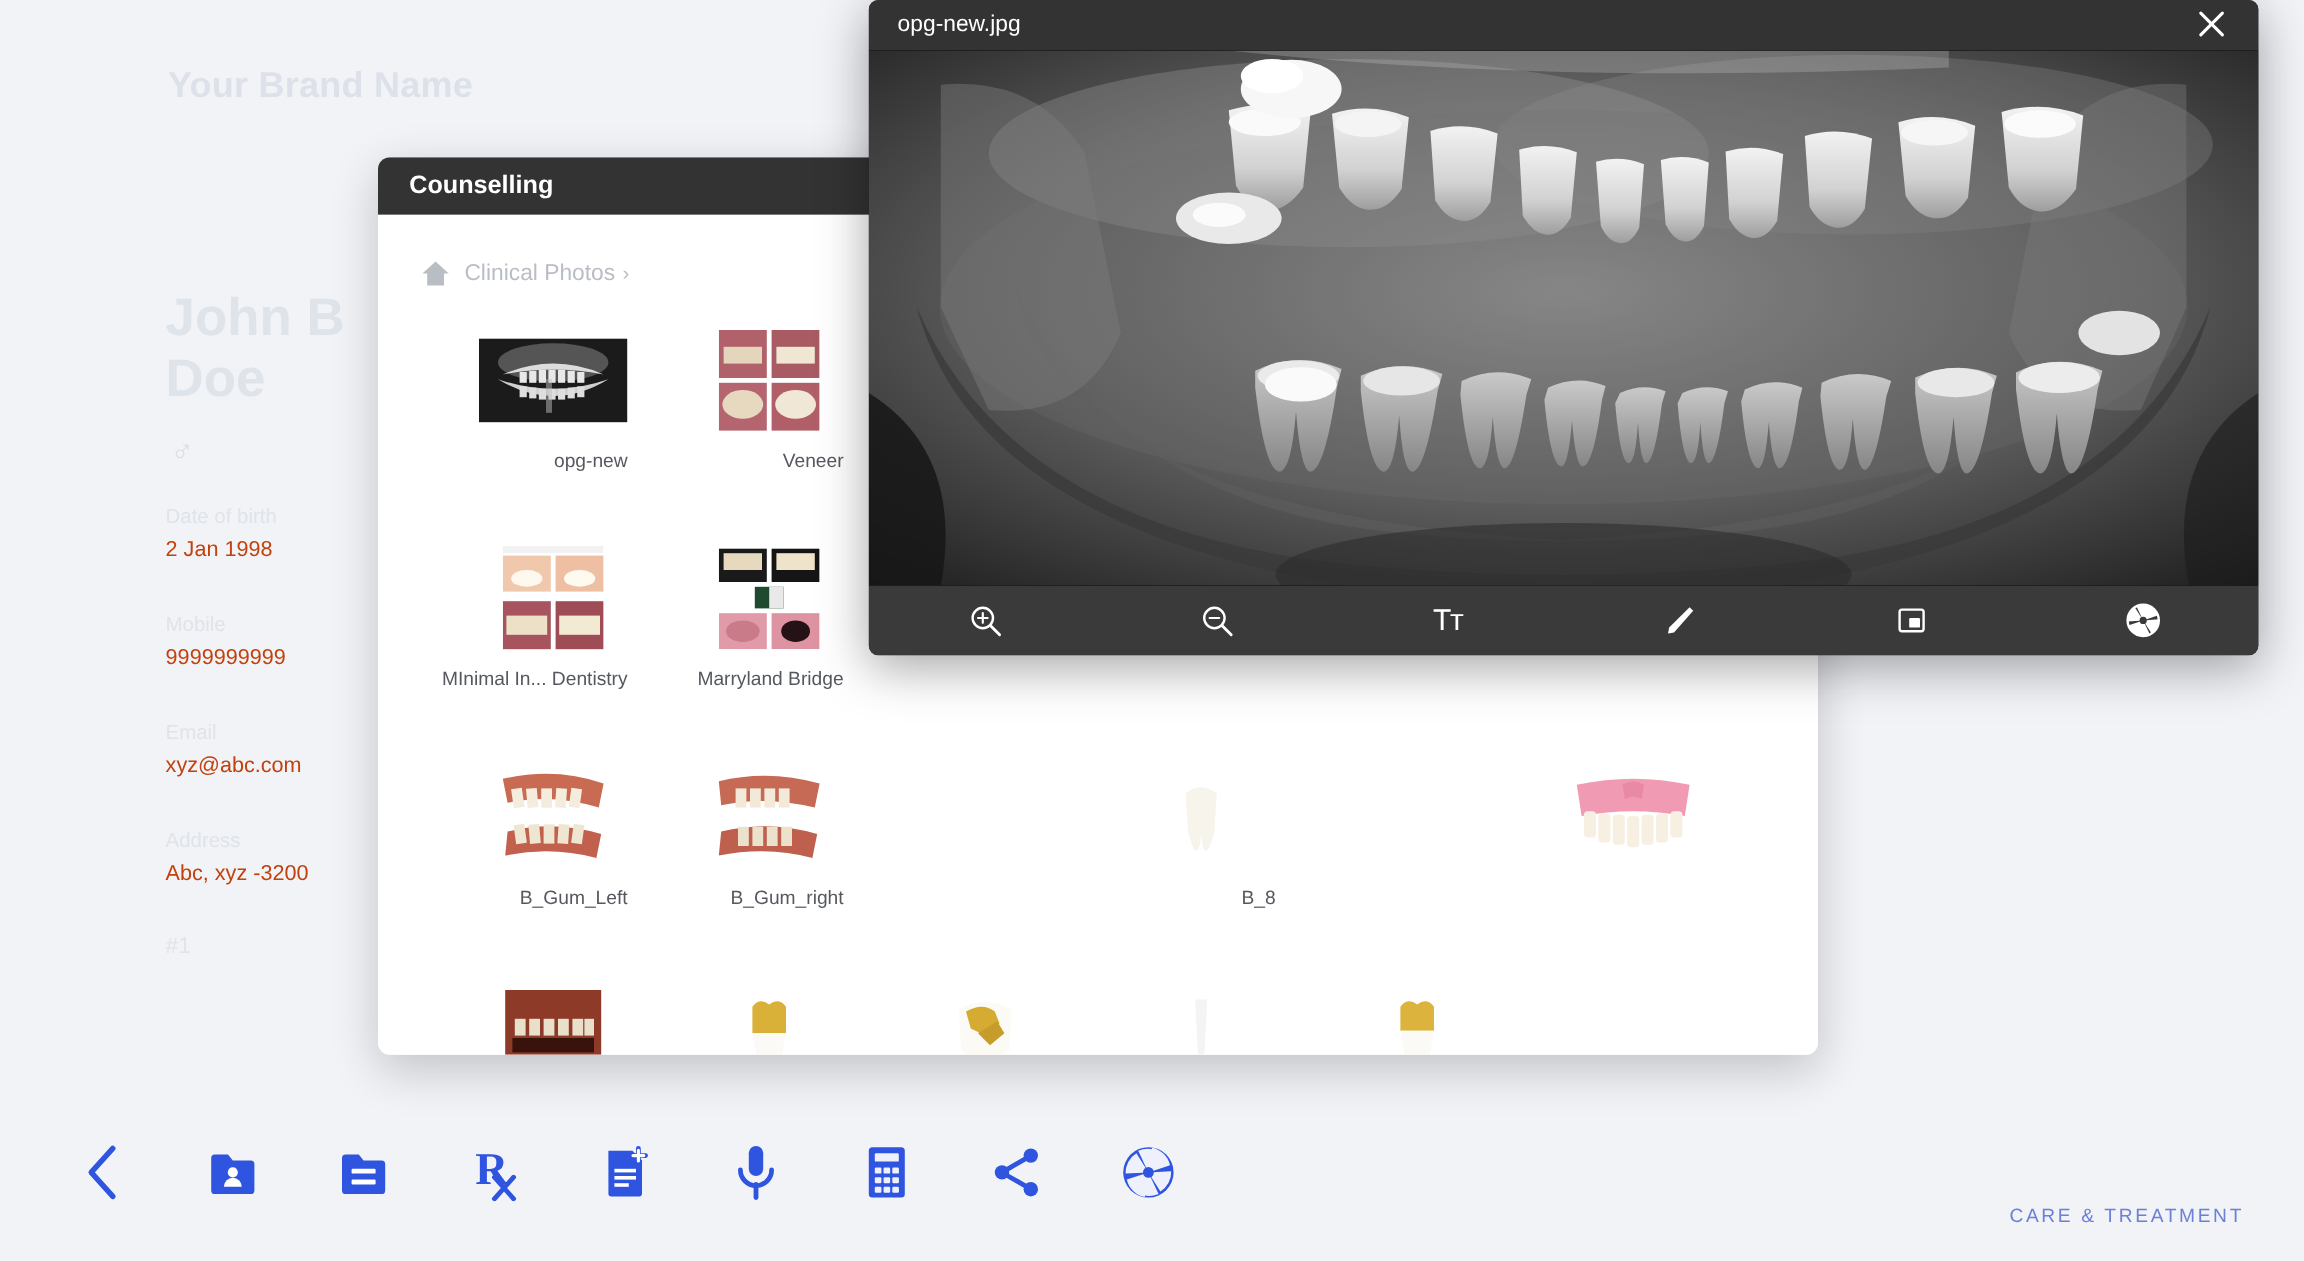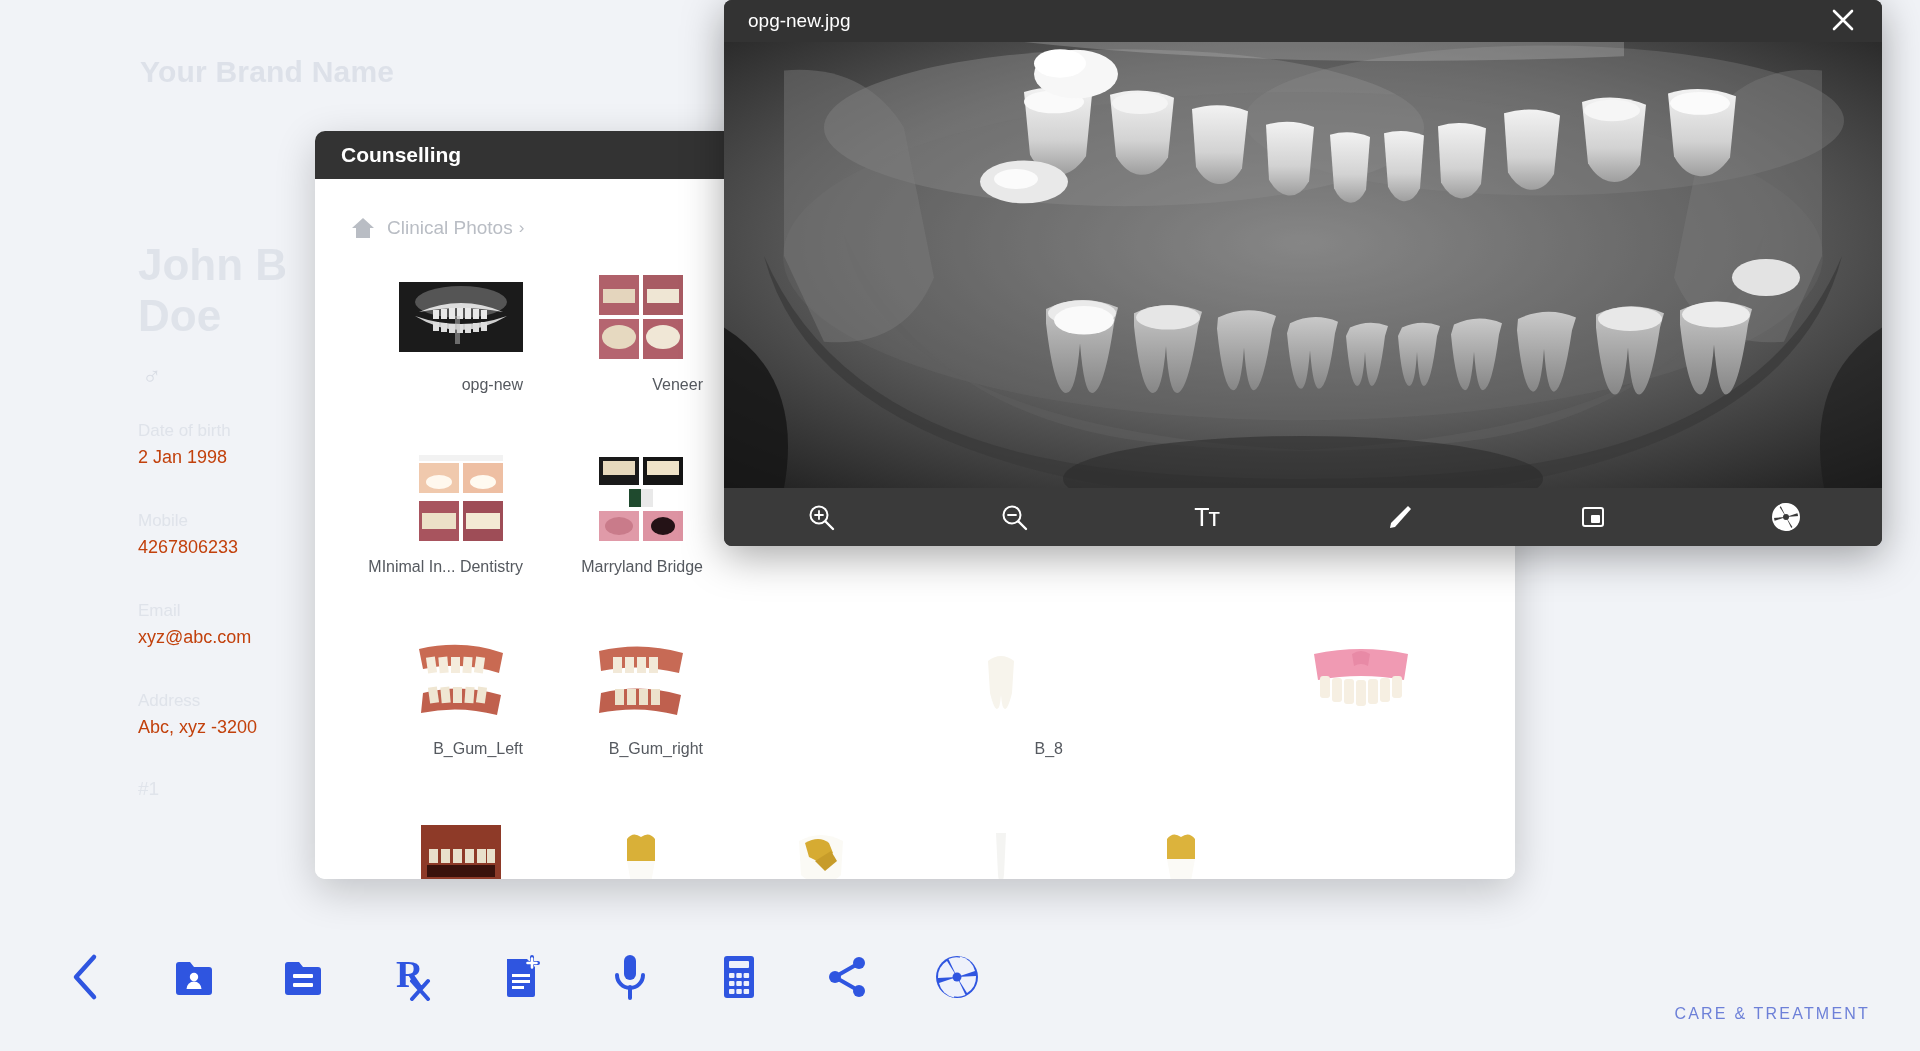--- a/index.html
+++ b/index.html
@@ -173,21 +173,21 @@
   <div id="patient-name">John B Doe</div>
 
   <div id="gender-icon">♂</div>
 
   <div class="info-block" id="info-dob">
     <div class="info-label">Date of birth</div>
     <div class="info-value">2 Jan 1998</div>
   </div>
   <div class="info-block" id="info-mobile">
     <div class="info-label">Mobile</div>
-    <div class="info-value">4267806233</div>
+    <div class="info-value">9999999999</div>
   </div>
   <div class="info-block" id="info-email">
     <div class="info-label">Email</div>
     <div class="info-value">xyz@abc.com</div>
   </div>
   <div class="info-block" id="info-address">
     <div class="info-label">Address</div>
     <div class="info-value">Abc, xyz -3200</div>
   </div>
 

